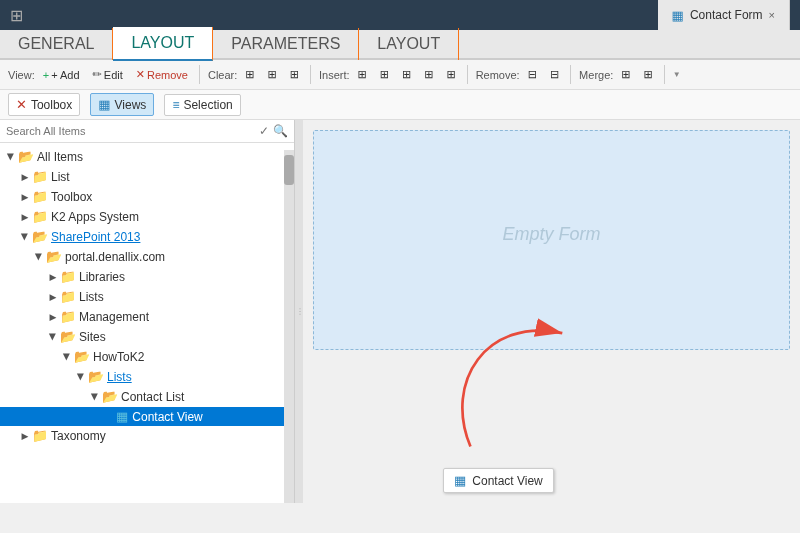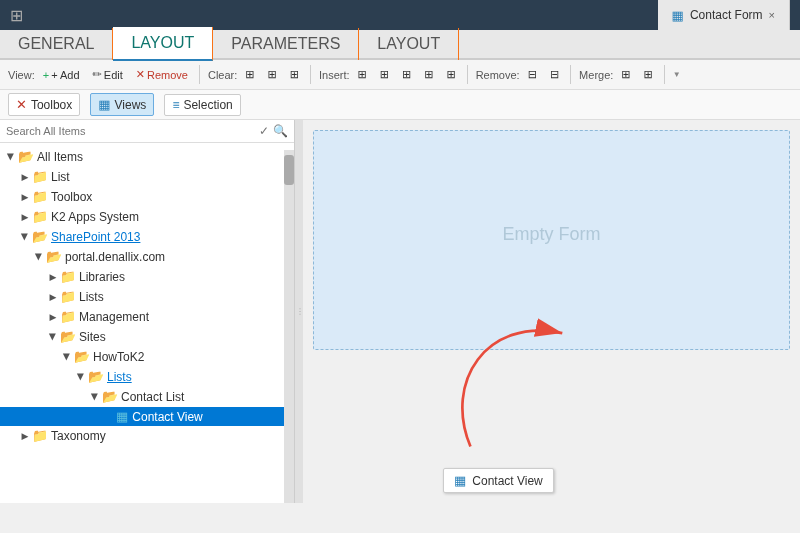--- a/index.html
+++ b/index.html
@@ -198,20 +198,21 @@
       height: 220px;
       display: flex;
       flex-direction: column;
       align-items: center;
       justify-content: center;
       position: relative;
     }
     .empty-form-label {
       color: #b0c8d8;
       font-size: 18px;
+      font-style: italic;
       margin-bottom: 12px;
     }
     .drag-hint {
       color: #aaa;
       font-size: 13px;
     }
 
     
     .contact-view-card {
       display: flex;

